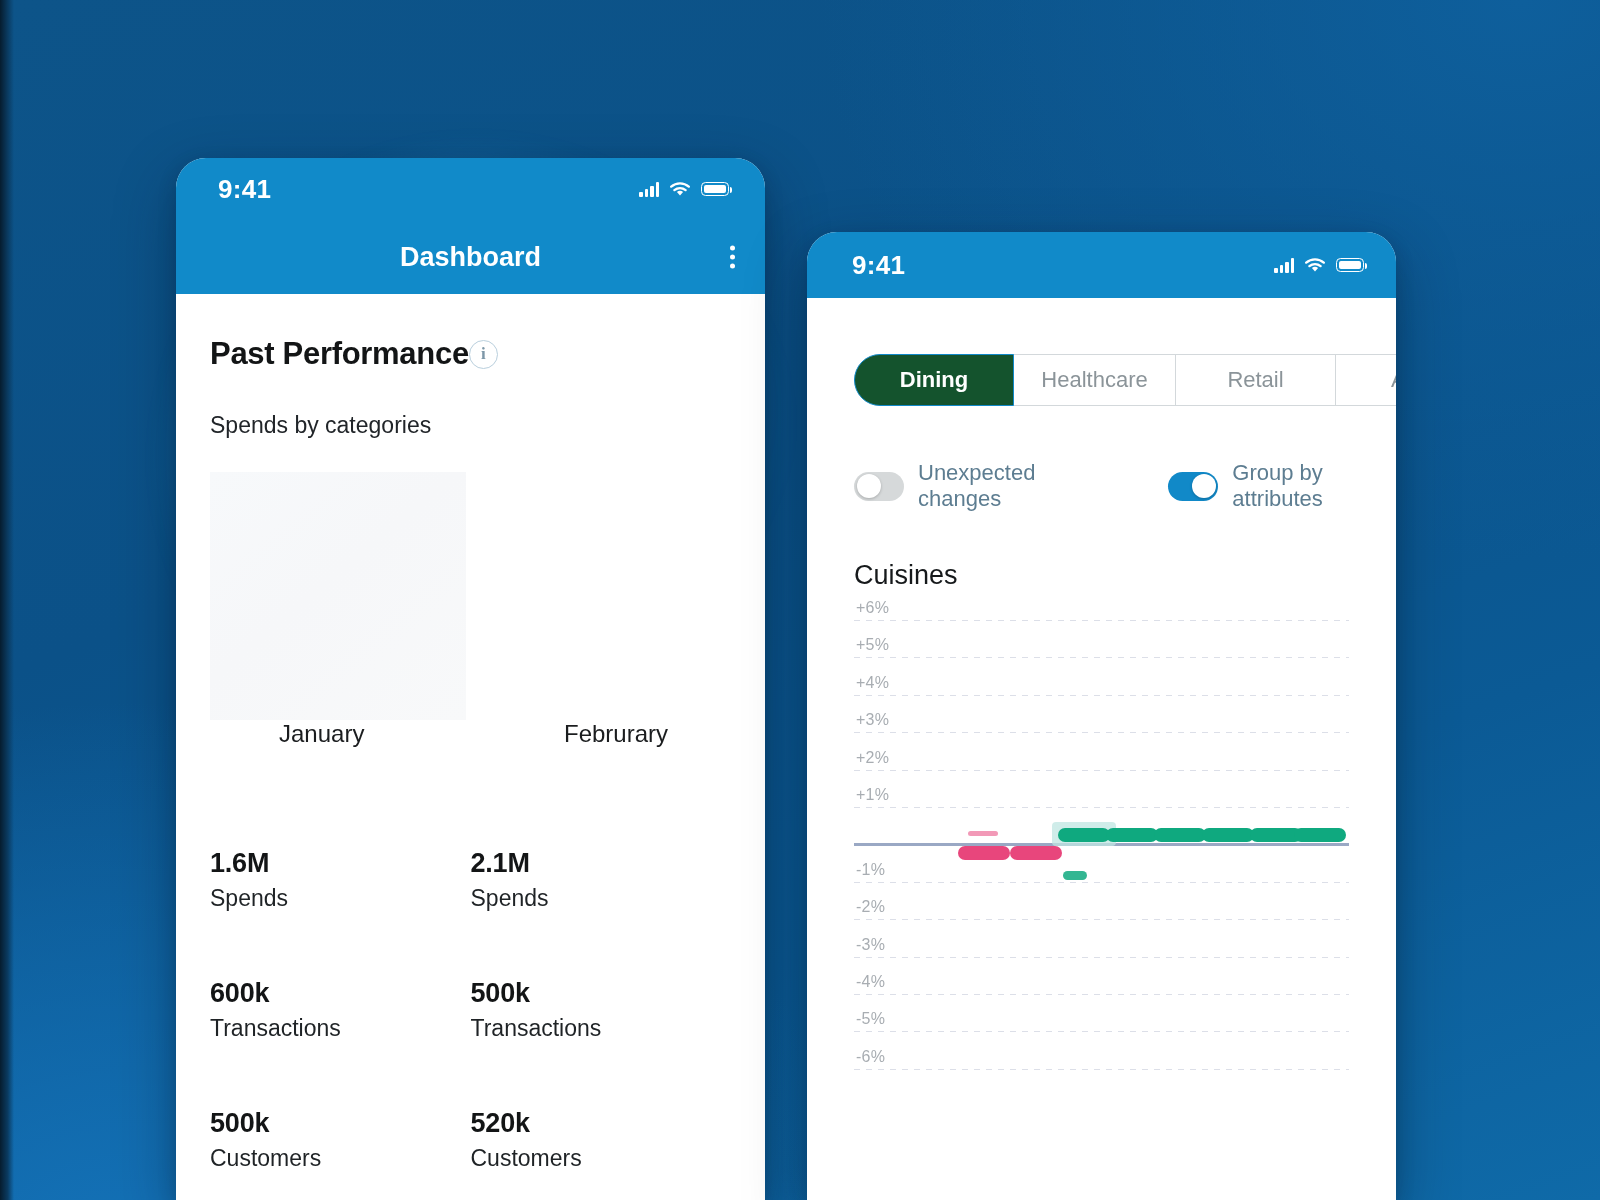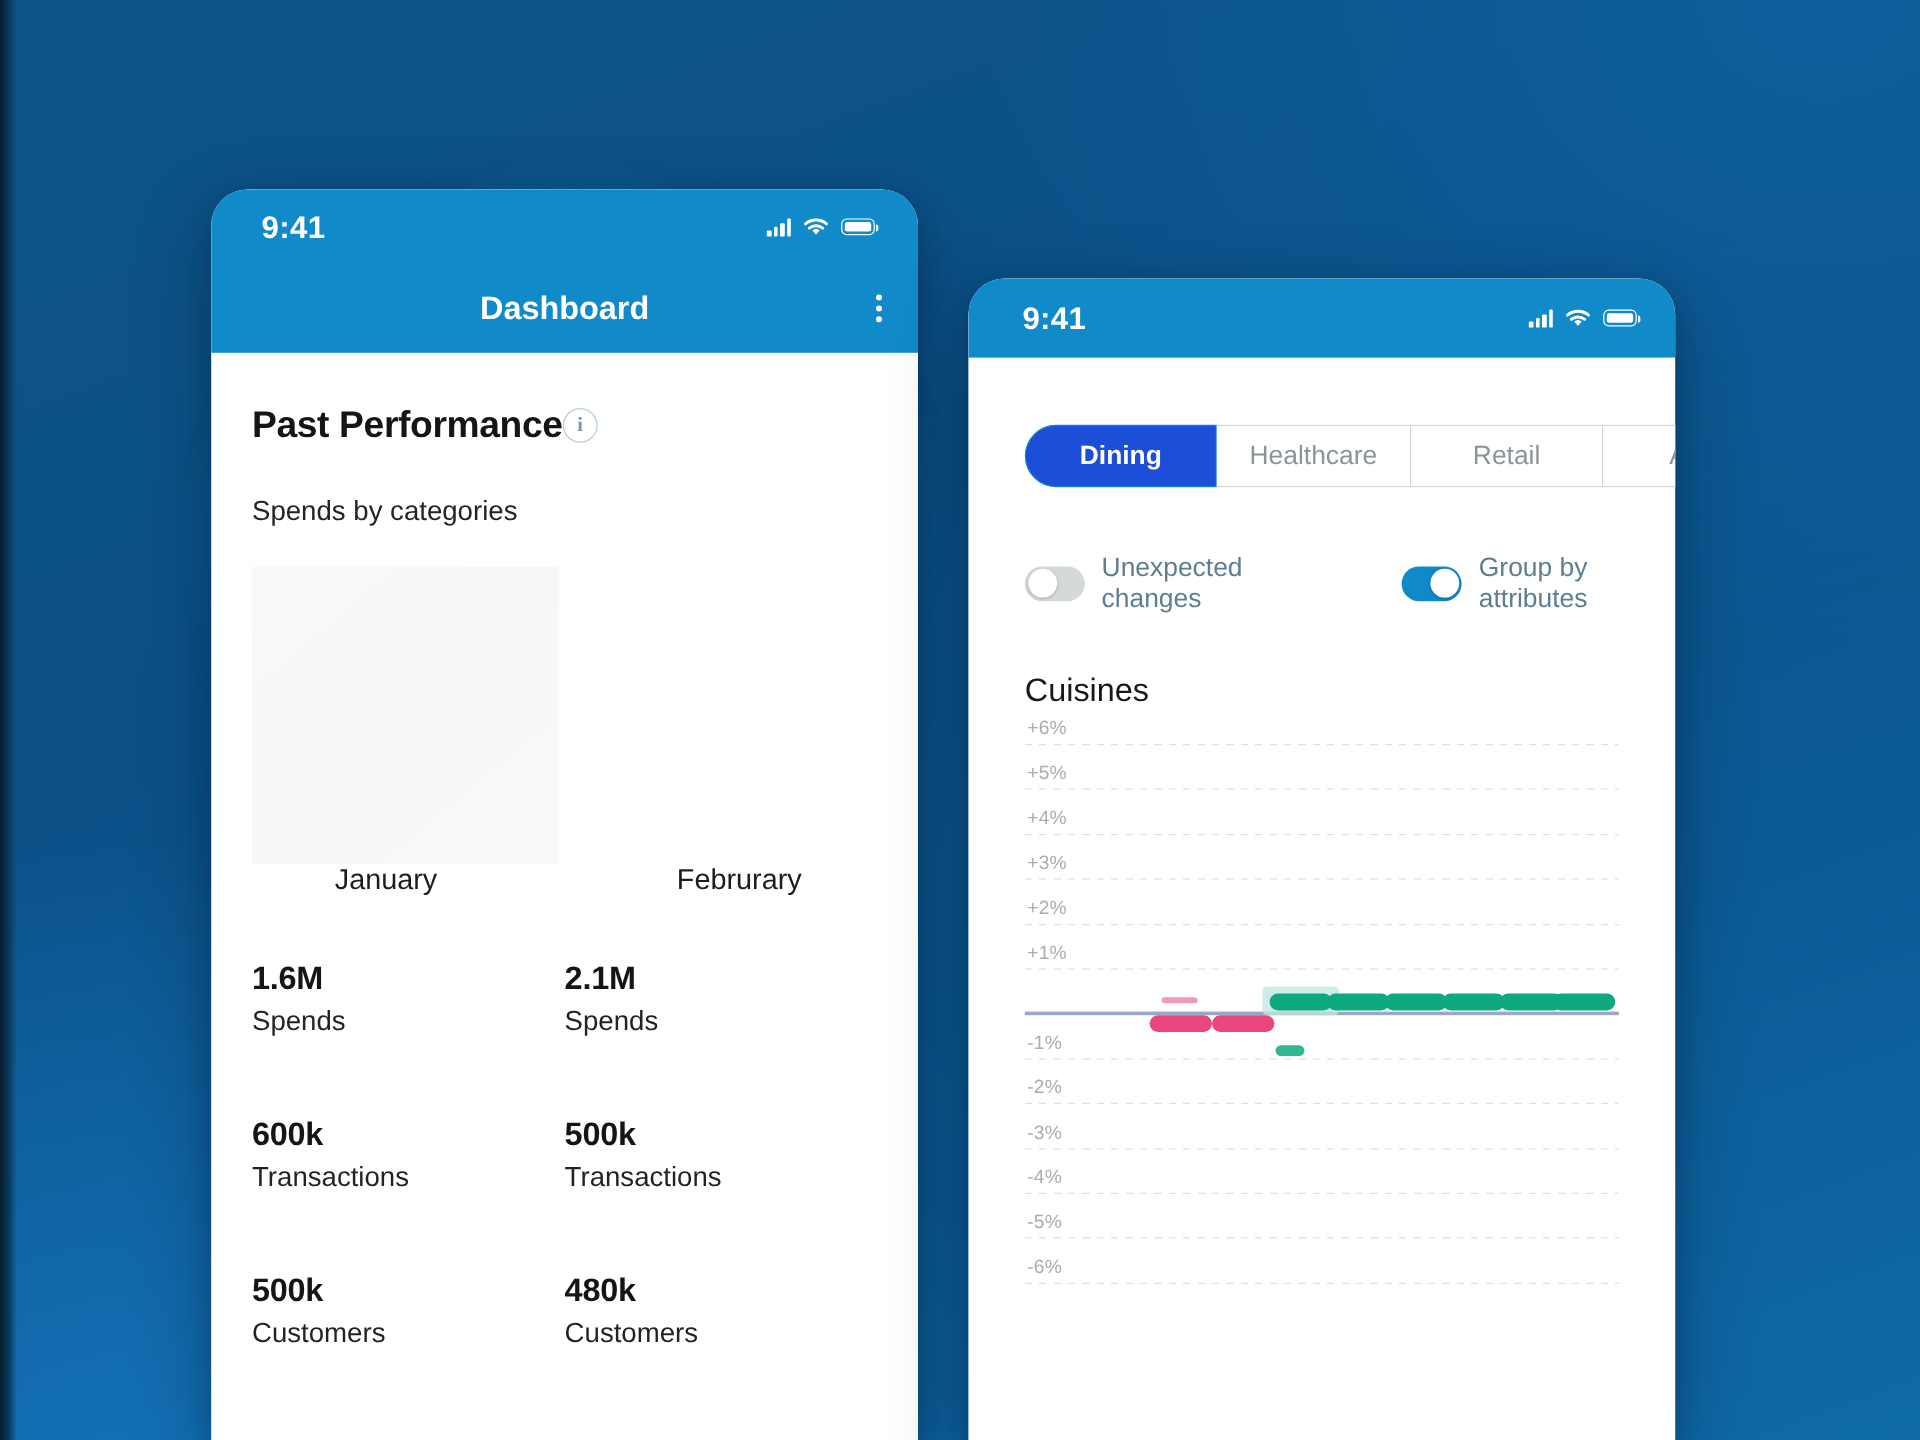--- a/index.html
+++ b/index.html
@@ -102,21 +102,21 @@
   }
   #left-sub { margin-top: 40px; font-size: 23px; color: #212529; }
   #chart-placeholder {
     margin-top: 33px; width: 256px; height: 248px;
     background: linear-gradient(140deg, #f7f9fb 0%, #f6f7f9 45%, #f8f9fa 100%);
   }
   #month-row { display: flex; }
   .month-label { font-size: 24px; color: #1b1d1f; text-align: left; }
   .month-label:nth-child(1) { width: 286px; padding-left: 69px; }
   .month-label:nth-child(2) { padding-left: 68px; }
-  #stats-grid { margin-top: 52px; }
+  #stats-grid { margin-top: 100px; }
   .stat-row { display: flex; margin-bottom: 66px; }
   .stat-cell { width: 286px; }
   .stat-value { font-size: 27px; font-weight: 700; color: #131516; letter-spacing: -.2px; }
   .stat-label { font-size: 23px; color: #1f2326; margin-top: 6px; }
 
   
   #phone-right { left: 807px; top: 232px; width: 589px; height: 968px; border-radius: 30px 30px 0 0; }
   #phone-right .statusbar { height: 66px; padding: 0 32px 0 45px; font-size: 26px; }
   #phone-right .navbar { height: 80px; }
   #phone-right .nav-title { font-size: 27px; }
@@ -131,21 +131,21 @@
   .tab {
     display: flex; align-items: center; justify-content: center;
     border: 1px solid #d3d8db;
     border-left: none;
     font-size: 22px; color: #8b9499;
     background: #fff;
     white-space: nowrap;
   }
   .tab:first-child { border-left: 1px solid #d3d8db; }
   .tab.active {
-    background: #1d4ed8; color: #fff; font-weight: 700;
+    background: #14532d; color: #fff; font-weight: 700;
     border-color: #1189c8;
     border-radius: 26px 0 0 26px;
   }
   .tab-w1 { width: 160px; }
   .tab-w2 { width: 160px; }
   .tab-w3 { width: 162px; }
   .tab-w4 { width: 138px; }
 
   #toggle-row { display: flex; align-items: center; margin: 54px 0 0 47px; }
   .toggle-group { display: flex; align-items: center; gap: 14px; }
@@ -272,21 +272,21 @@
           <div class="stat-value">500k</div>
           <div class="stat-label">Transactions</div>
         </div>
       </div>
       <div class="stat-row">
         <div class="stat-cell">
           <div class="stat-value">500k</div>
           <div class="stat-label">Customers</div>
         </div>
         <div class="stat-cell">
-          <div class="stat-value">480k</div>
+          <div class="stat-value">520k</div>
           <div class="stat-label">Customers</div>
         </div>
       </div>
     </div>
   </div>
 </div>
 
 <div class="phone-shadow" style="left:807px;top:232px;width:589px;height:968px;"></div>
 <div class="phone" id="phone-right">
 

